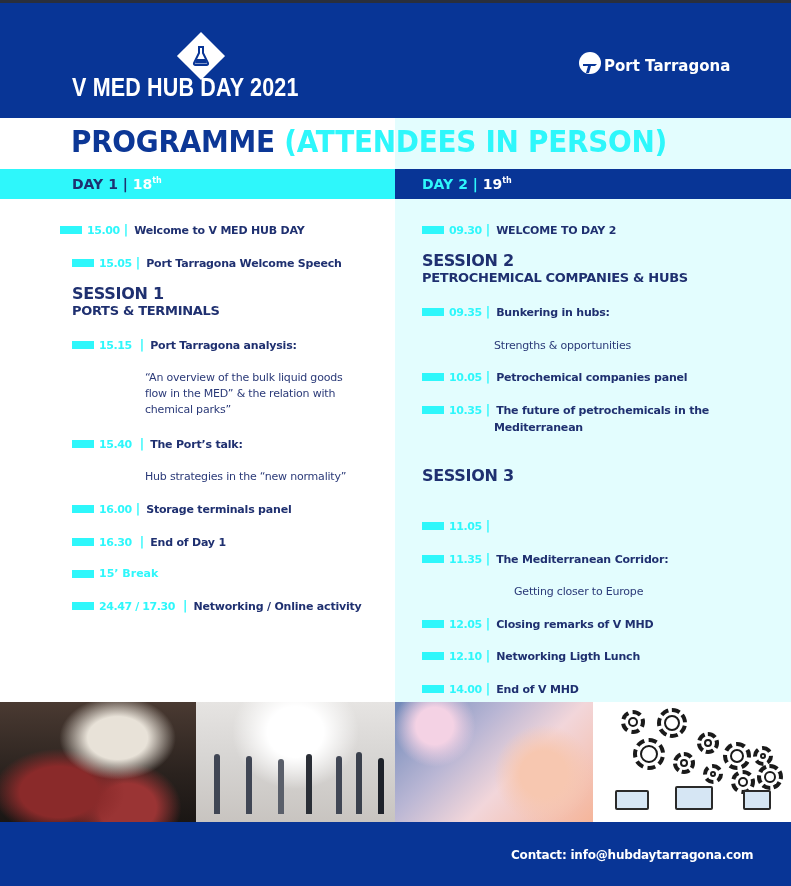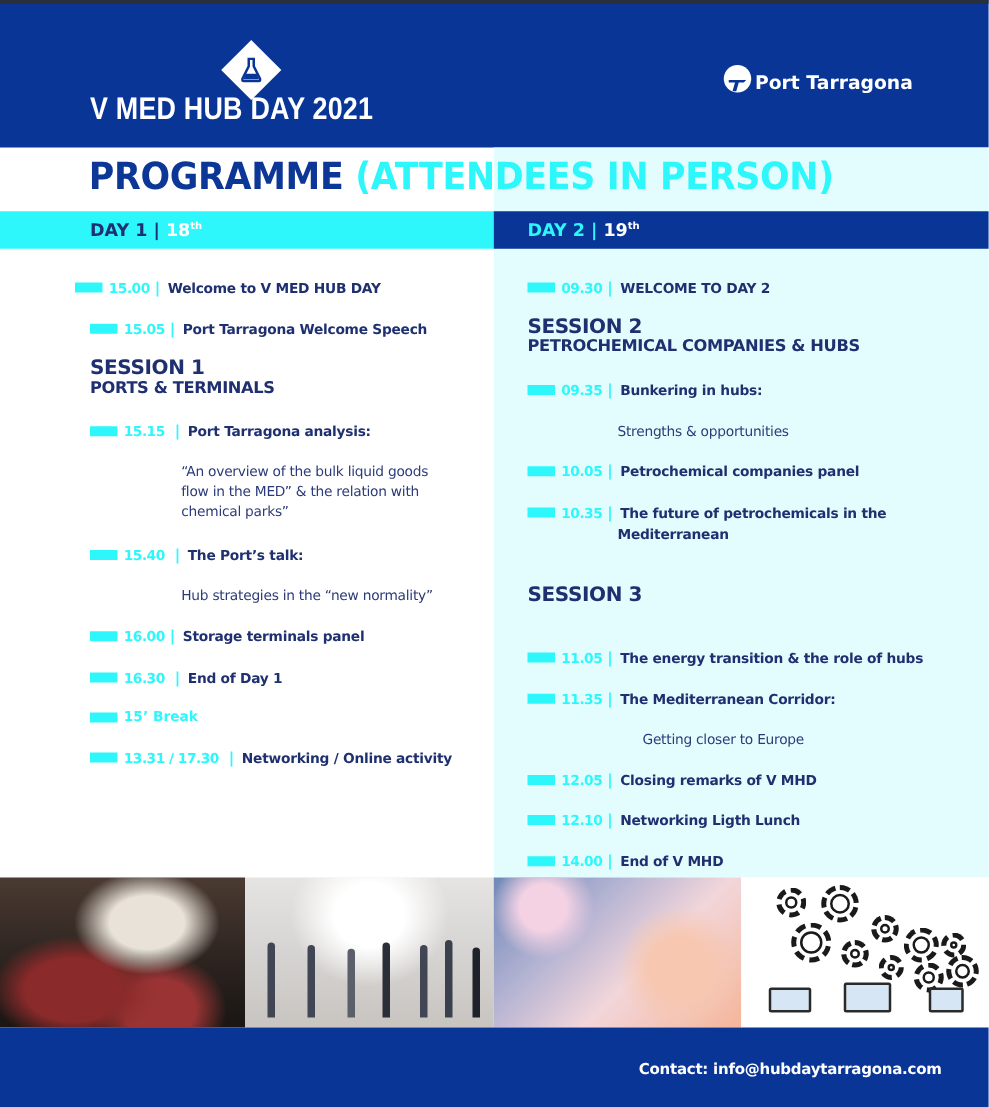--- a/index.html
+++ b/index.html
@@ -150,21 +150,21 @@
   <span class="time">16.30</span>
     <span class="sep" style="margin-left:8px;">|</span>
   <span class="title">End of Day 1</span>
 </div>
 <div class="item" style="left:72px; top:567px;">
   <span class="mark"></span>
   <span class="break">15’  Break</span>
 </div>
 <div class="item" style="left:72px; top:599px;">
   <span class="mark"></span>
-  <span class="time">13.31 / 17.30</span>
+  <span class="time">24.47 / 17.30</span>
     <span class="sep" style="margin-left:8px;">|</span>
   <span class="title">Networking / Online activity</span>
 </div>
 
 <div class="item" style="left:422px; top:223px;">
   <span class="mark"></span>
   <span class="time">09.30</span>
     <span class="sep">|</span>
   <span class="title">WELCOME TO DAY 2</span>
 </div>
@@ -197,21 +197,20 @@
 <div class="cont" style="left:494px; top:421px;">Mediterranean</div>
 
 <div class="session" style="left:422px; top:467px;">
   <div class="num">SESSION 3</div>
 </div>
 
 <div class="item" style="left:422px; top:519px;">
   <span class="mark"></span>
   <span class="time">11.05</span>
     <span class="sep">|</span>
-  <span class="title">The energy transition &amp; the role of hubs</span>
 </div>
 <div class="item" style="left:422px; top:552px;">
   <span class="mark"></span>
   <span class="time">11.35</span>
     <span class="sep">|</span>
   <span class="title">The Mediterranean Corridor:</span>
 </div>
 <div class="sub" style="left:514px; top:584px;">Getting closer to Europe</div>
 
 <div class="item" style="left:422px; top:617px;">

